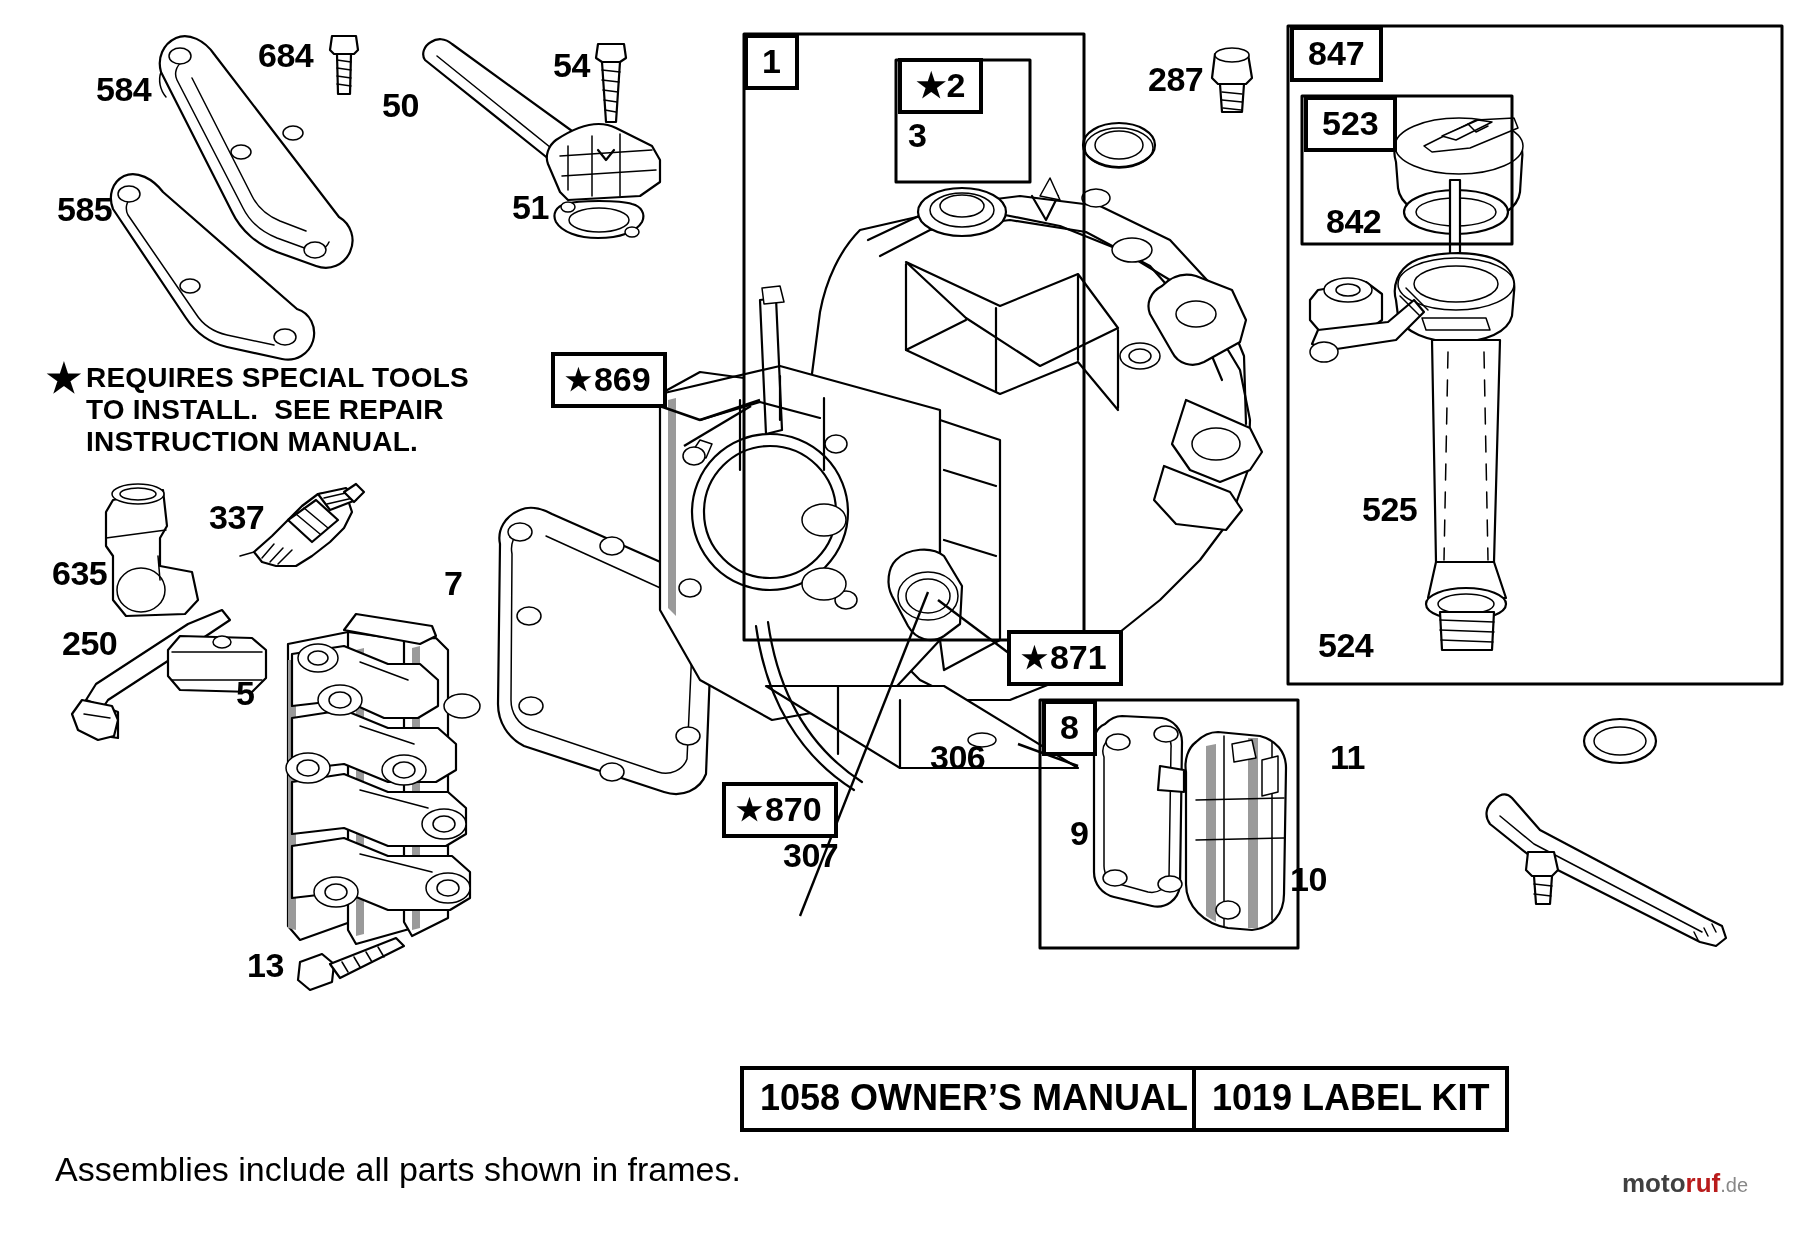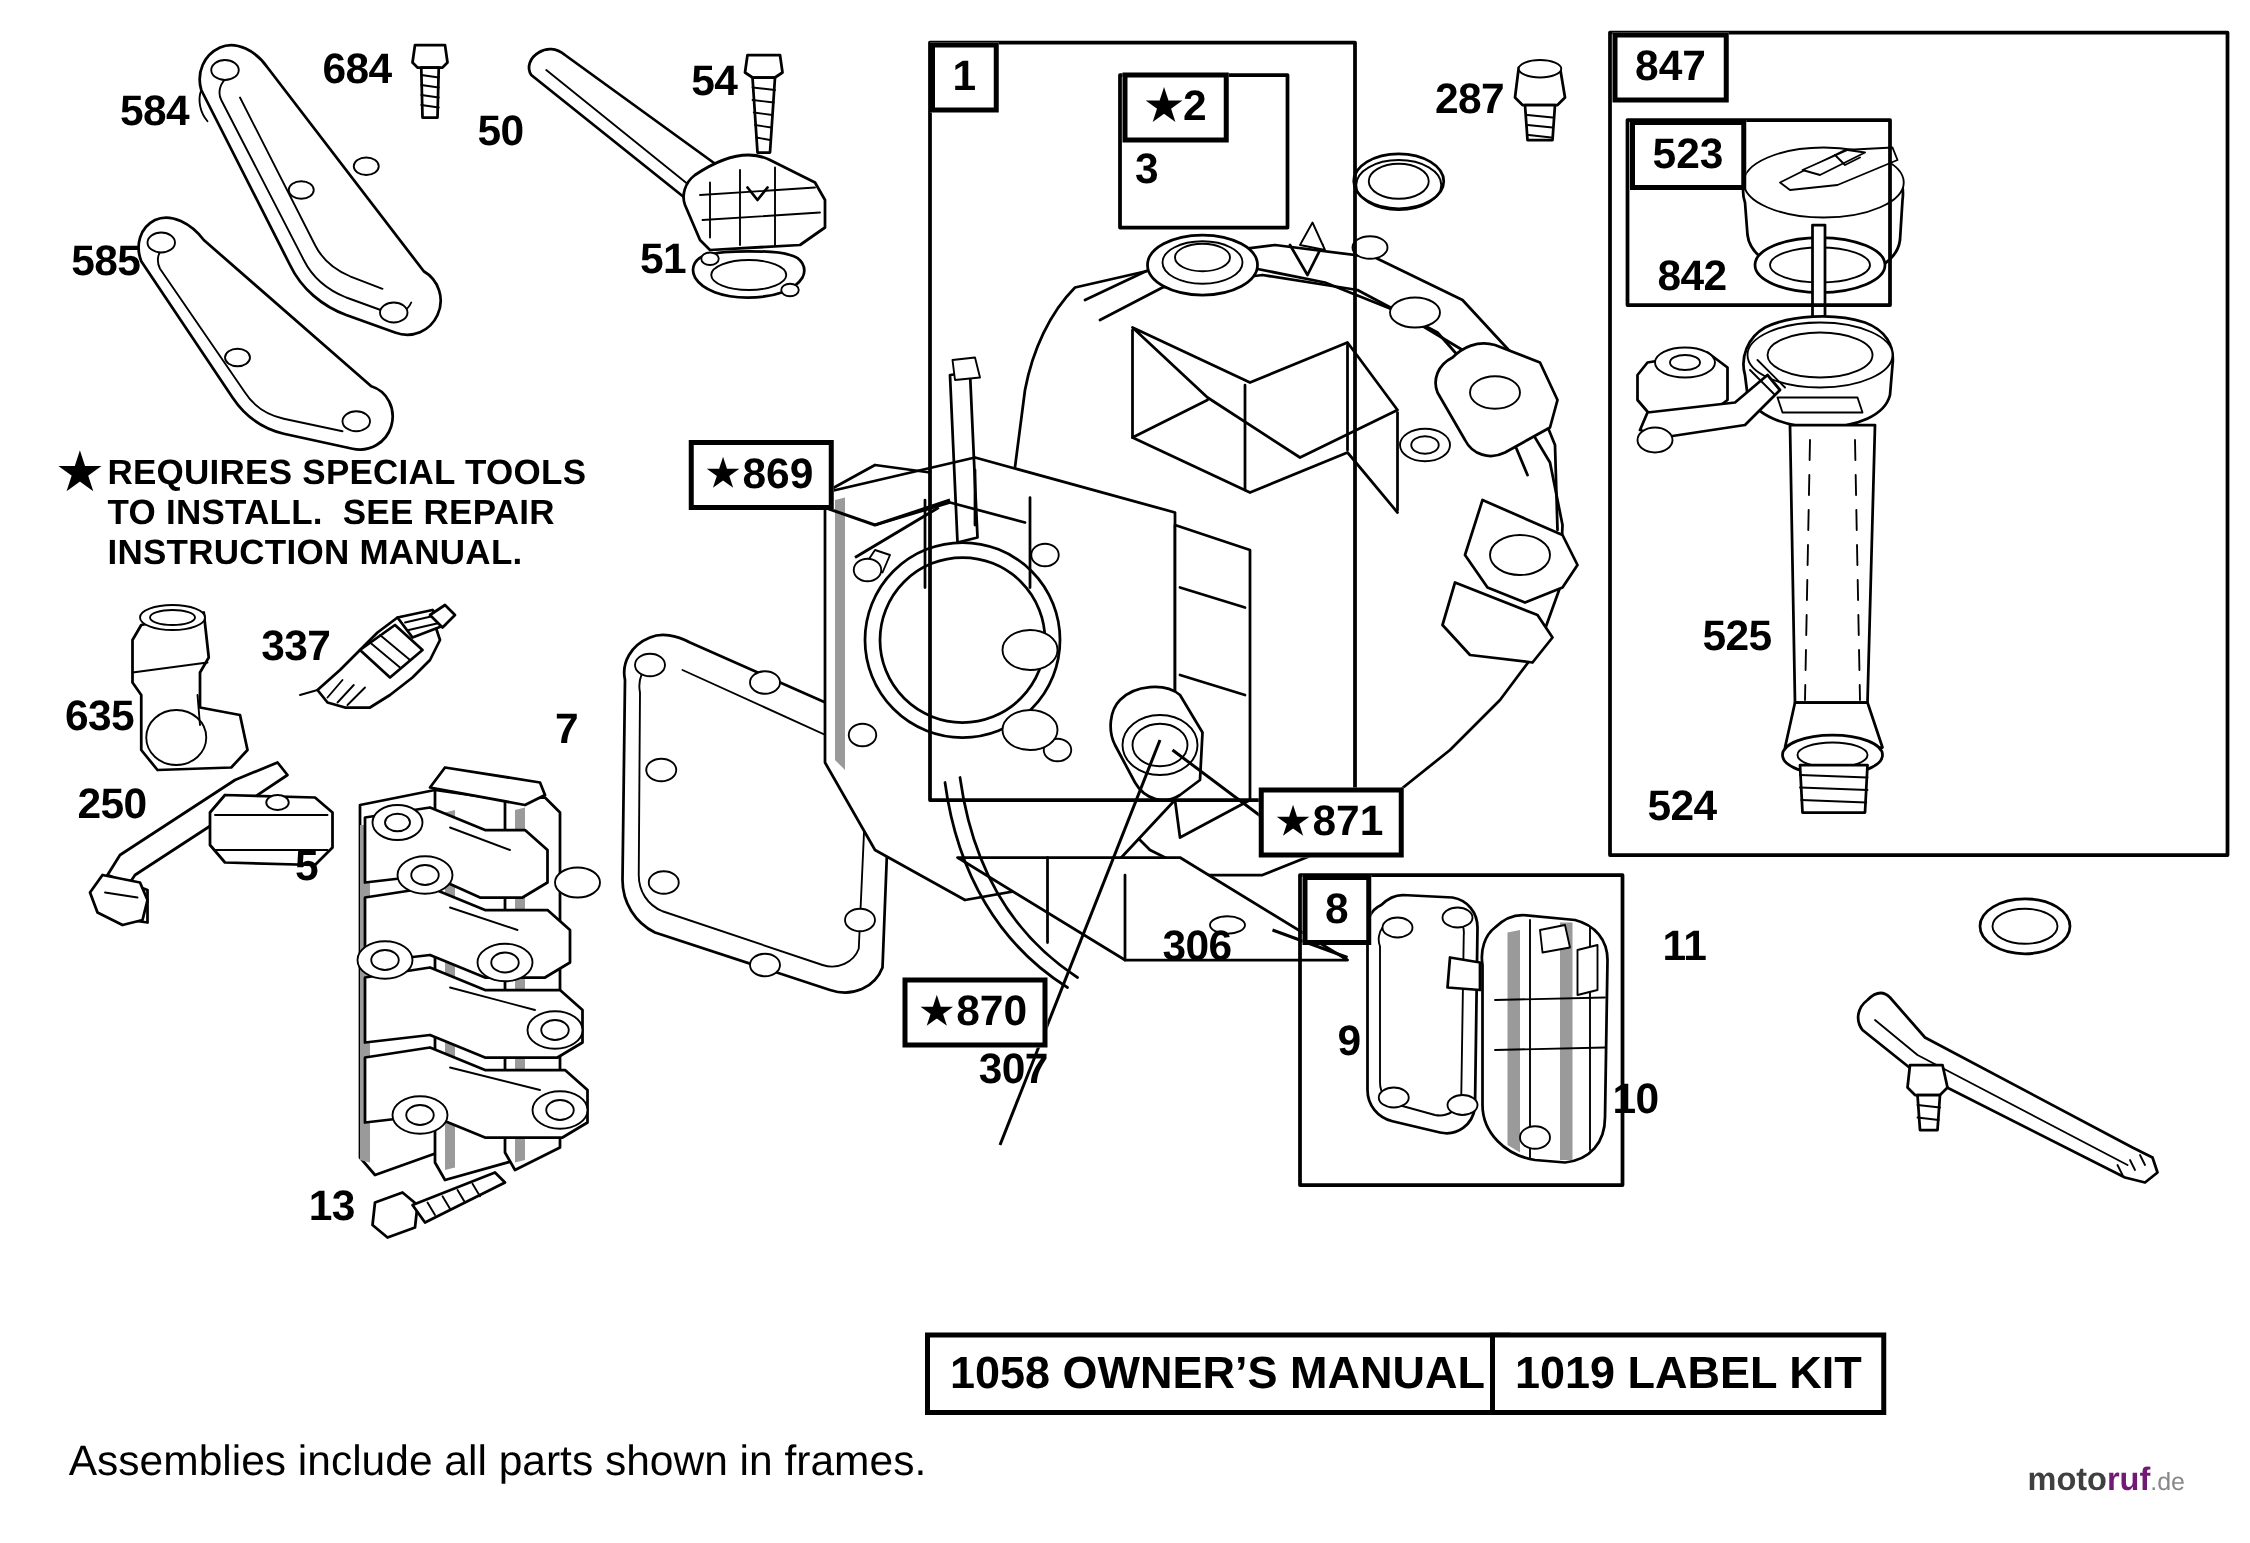--- a/index.html
+++ b/index.html
@@ -32,21 +32,21 @@
   
   .bottombox{position:absolute;border:4px solid #000;background:#fff;
              font-weight:bold;font-size:36px;line-height:1;
              padding:10px 16px 12px 16px;white-space:nowrap;}
 
   .footer{position:absolute;font-size:34px;line-height:1;white-space:nowrap;}
 
   
   .wm{position:absolute;font-size:26px;font-weight:bold;white-space:nowrap;}
   .wm .a{color:#404040;}
-  .wm .b{color:#701a75;}
+  .wm .b{color:#b91c1c;}
   .wm .c{color:#888;font-weight:normal;font-size:20px;}
 
   
   svg.art{position:absolute;left:0;top:0;width:1800px;height:1234px;
           pointer-events:none;}
   .ln{fill:none;stroke:#000;stroke-width:2.2;stroke-linejoin:round;stroke-linecap:round;}
   .ln-t{fill:none;stroke:#000;stroke-width:1.5;stroke-linejoin:round;stroke-linecap:round;}
   .ln-h{fill:none;stroke:#000;stroke-width:3;stroke-linejoin:round;stroke-linecap:round;}
   .fillw{fill:#ffffff;stroke:#000;stroke-width:2.2;stroke-linejoin:round;}
   .fillw-t{fill:#ffffff;stroke:#000;stroke-width:1.5;stroke-linejoin:round;}

